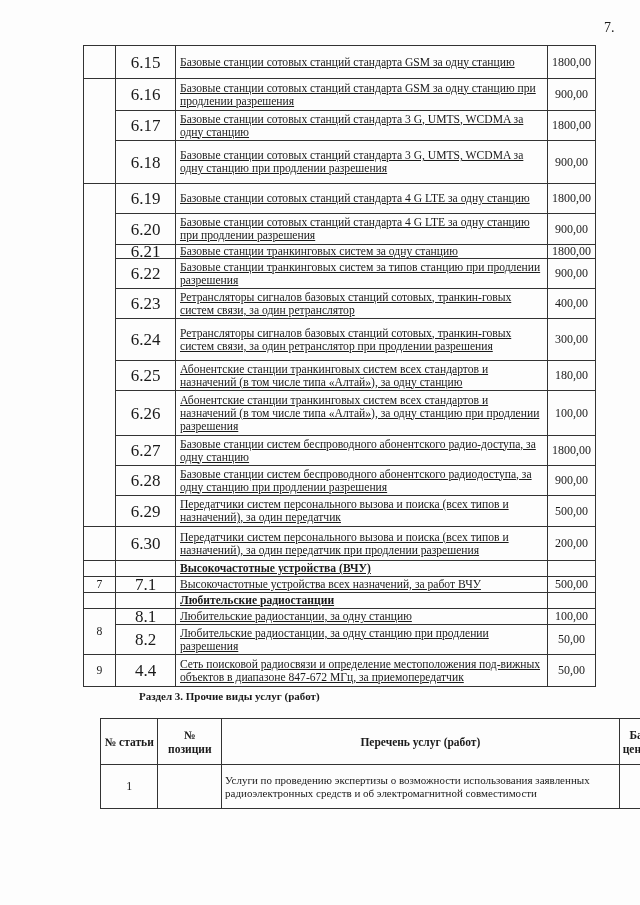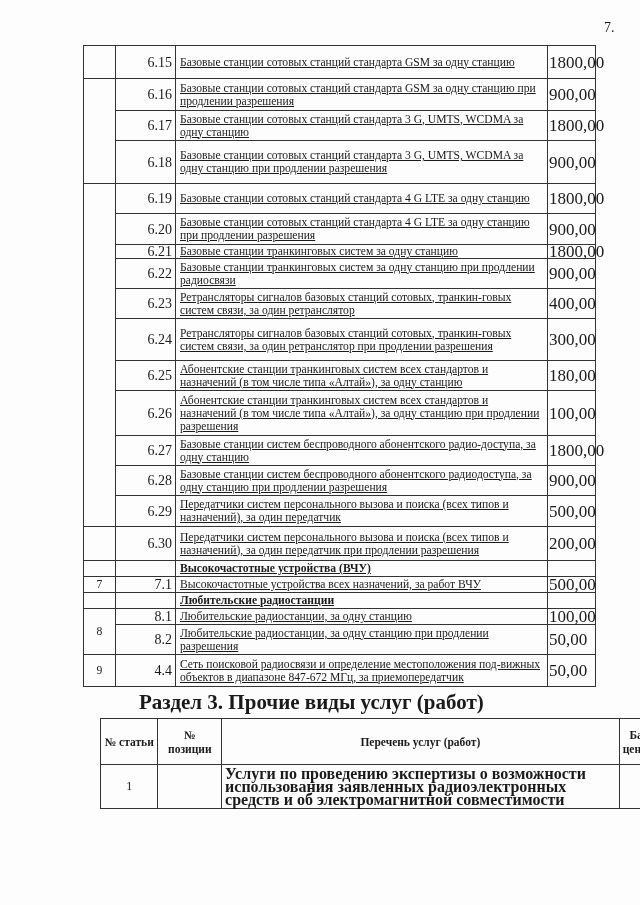--- a/index.html
+++ b/index.html
@@ -3,28 +3,28 @@
 <meta charset="utf-8">
 <style>
   html, body { margin: 0; padding: 0; background: #fdfdfd; }
   body { width: 640px; height: 905px; position: relative; overflow: hidden;
          font-family: "Liberation Serif", "DejaVu Serif", serif; color: #1a1a1a; }
   .page-number { position: absolute; top: 20px; left: 604px; font-size: 14px; }
   table { border-collapse: collapse; table-layout: fixed; position: absolute; }
   td, th { border: 1px solid #333; padding: 0 3px; font-size: 11.6px; line-height: 13px; vertical-align: middle; }
   #main-table { top: 45px; left: 83px; width: 512px; }
   #main-table td.art { text-align: center; }
-  #main-table td.pos { text-align: right; font-size: 14px; }
+  #main-table td.pos { text-align: center; font-size: 17px; }
   #main-table td.desc { padding-left: 4px; text-align: left; text-decoration: underline; }
-  #main-table td.price { text-align: left; font-size: 17px; padding: 0 1px; }
+  #main-table td.price { text-align: center; font-size: 12px; padding: 0 1px; }
   #main-table td.bold { font-weight: bold; margin-top: 28px; }
-  .section-title { position: absolute; top: 690px; left: 139px; font-size: 21px; font-weight: bold; }
+  .section-title { position: absolute; top: 690px; left: 139px; font-size: 11px; font-weight: bold; }
   #other-table { top: 718px; left: 100px; width: 582px; }
   #other-table th { font-weight: bold; font-size: 11.5px; text-align: center; line-height: 14px; }
-  #other-table td { font-weight: bold; font-size: 16px; }
+  #other-table td { font-weight: normal; font-size: 11px; }
   #other-table td.art { text-align: center; font-weight: normal; font-size: 12px; }
 </style>
 </head>
 <body>
 
 <div class="page-number">7.</div>
 
 <table id="main-table">
   <colgroup>
       <col style="width:32px">
@@ -66,21 +66,21 @@
       <td class="desc">Базовые станции сотовых станций стандарта 4 G LTE за одну станцию при продлении разрешения</td>
       <td class="price">900,00</td>
     </tr>
     <tr style="height:13px">
       <td class="pos">6.21</td>
       <td class="desc">Базовые станции транкинговых систем за одну станцию</td>
       <td class="price">1800,00</td>
     </tr>
     <tr style="height:30px">
       <td class="pos">6.22</td>
-      <td class="desc">Базовые станции транкинговых систем за одну станцию при продлении радиосвязи</td>
+      <td class="desc">Базовые станции транкинговых систем за типов станцию при продлении разрешения</td>
       <td class="price">900,00</td>
     </tr>
     <tr style="height:30px">
       <td class="pos">6.23</td>
       <td class="desc">Ретрансляторы сигналов базовых станций сотовых, транкин-говых систем связи, за один ретранслятор</td>
       <td class="price">400,00</td>
     </tr>
     <tr style="height:42px">
       <td class="pos">6.24</td>
       <td class="desc">Ретрансляторы сигналов базовых станций сотовых, транкин-говых систем связи, за один ретранслятор при продлении разрешения</td>

